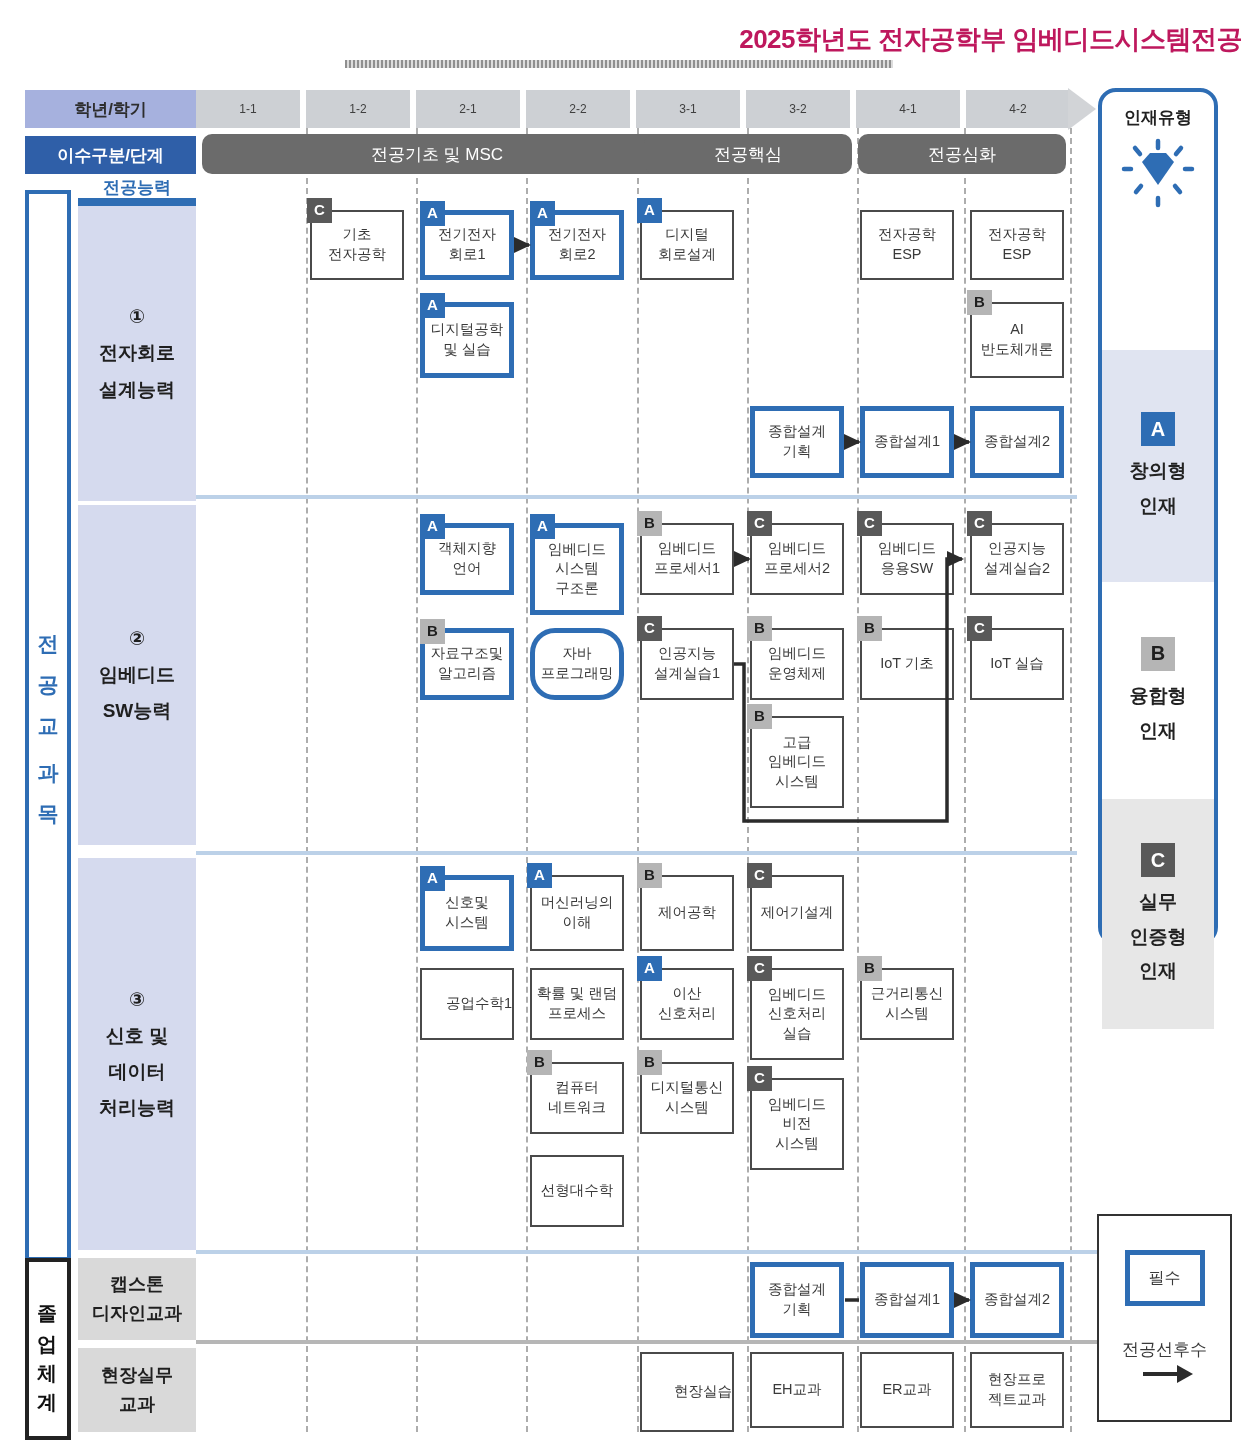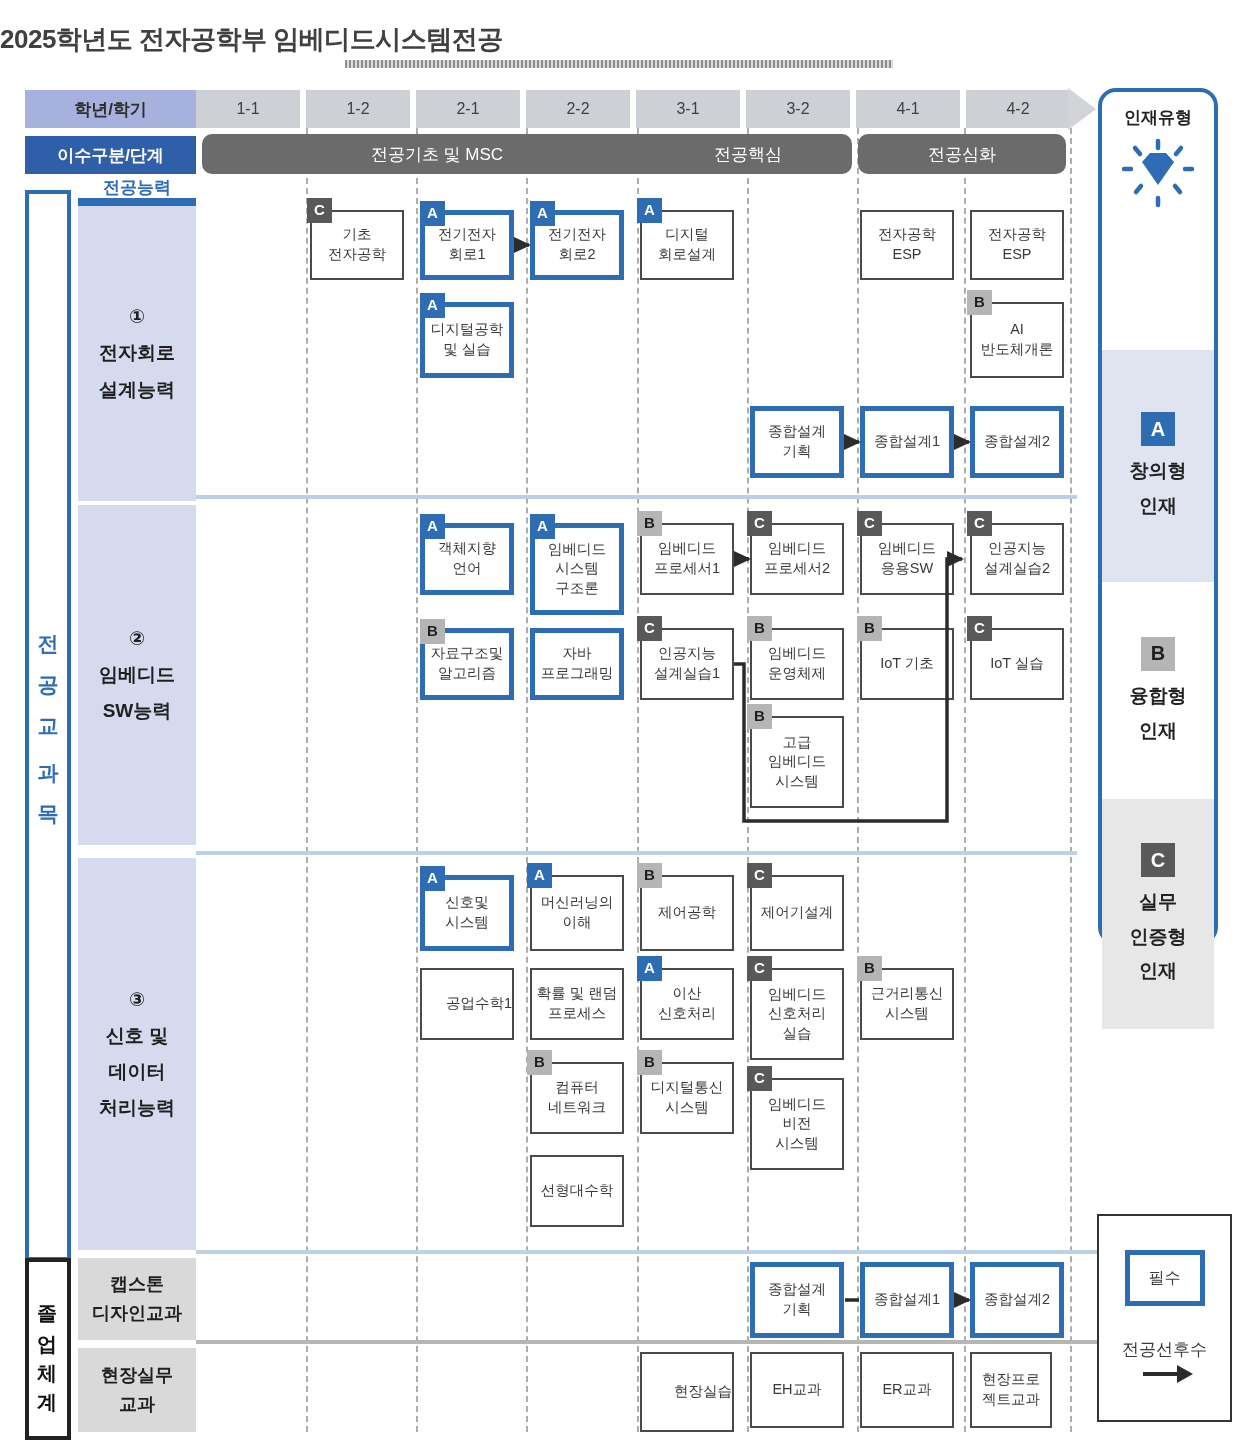--- a/index.html
+++ b/index.html
@@ -1,29 +1,29 @@
 <!DOCTYPE html>
 <html style="--accent-blue: #2e6db4; --header-blue: #2f5fa8; --periwinkle: #a6b1de; --cell-gray: #cdd0d4; --stage-gray: #6b6b6b; --section-lavender: #d5daee; --row-label-gray: #d9d9d9; --badge-b-gray: #b5b5b5; --badge-c-gray: #595959; --divider-blue: #bcd1e8; --divider-gray: #b6b6b6; --connector-dark: #2b2b2b;"><head>
 <meta charset="utf-8">
 <style>
   html,body{margin:0;padding:0;background:#fff;}
   .canvas{position:relative;width:1242px;height:1444px;background:#fff;overflow:hidden;
           font-family:"Liberation Sans","DejaVu Sans",sans-serif;color:#333;}
   
-  .title{position:absolute;left:0;top:22px;width:1242px;text-align:left;
-         font-size:26px;font-weight:800;color:#404040;letter-spacing:-0.5px;}
+  .title{position:absolute;left:0;top:22px;width:1242px;text-align:right;
+         font-size:26px;font-weight:800;color:#be185d;letter-spacing:-0.5px;}
   .hatch{position:absolute;left:345px;top:60px;width:548px;height:8px;
          background:repeating-linear-gradient(90deg,#8f8f8f 0,#8f8f8f 2px,#dcdcdc 2px,#dcdcdc 4px);}
   .hdr-label{position:absolute;left:25px;width:171px;height:38px;display:flex;align-items:center;
              justify-content:center;font-size:17px;font-weight:bold;}
   .hdr-label.sem{top:90px;background:var(--periwinkle,#a6b1de);color:#2d2d2d;}
   .hdr-label.stage{top:136px;background:var(--header-blue,#2f5fa8);color:#fff;}
   .sem-band{position:absolute;left:196px;top:90px;width:874px;height:38px;display:flex;gap:6px;}
   .sem-cell{flex:1;background:var(--cell-gray,#cdd0d4);display:flex;align-items:center;
-            justify-content:center;font-size:16px;color:#3f3f3f;}
+            justify-content:center;font-size:12px;color:#3f3f3f;}
   .band-arrow{position:absolute;left:1068px;top:88px;width:0;height:0;
               border-left:28px solid #d2d4d7;border-top:21px solid transparent;border-bottom:21px solid transparent;}
   .stage-bar{position:absolute;top:134px;height:40px;background:var(--stage-gray,#6b6b6b);color:#fff;
              border-radius:10px;display:flex;align-items:center;justify-content:center;font-size:17px;z-index:3;}
   
   .side-box{position:absolute;left:25px;width:38px;background:#fff;display:flex;align-items:center;
             justify-content:center;z-index:3;}
   .side-box.major{top:190px;height:1063px;border:4px solid var(--accent-blue,#2e6db4);}
   .side-box.grad{top:1258px;height:174px;border:4px solid #222;}
   .vtext{writing-mode:vertical-rl;text-orientation:upright;font-weight:bold;font-size:21px;}
@@ -229,21 +229,21 @@
       <div class="course elective" style="left: 970px; top: 523px; width: 94px; height: 72px;">
         <span class="badge C">C</span>
         <div>인공지능</div>
         <div>설계실습2</div>
       </div>
       <div class="course required" style="left: 420px; top: 628px; width: 94px; height: 72px;">
         <span class="badge B">B</span>
         <div>자료구조및</div>
         <div>알고리즘</div>
       </div>
-      <div class="course required" style="left: 530px; top: 628px; width: 94px; height: 72px;">
+      <div class="course required" style="left: 530px; top: 628px; width: 94px; height: 72px; border-radius: 25px;">
         <div>자바</div>
         <div>프로그래밍</div>
       </div>
       <div class="course elective" style="left: 640px; top: 628px; width: 94px; height: 72px;">
         <span class="badge C">C</span>
         <div>인공지능</div>
         <div>설계실습1</div>
       </div>
       <div class="course elective" style="left: 750px; top: 628px; width: 94px; height: 72px;">
         <span class="badge B">B</span>
@@ -336,21 +336,21 @@
       </div>
       <div class="course elective" style="left: 640px; top: 1352px; width: 94px; height: 80px; align-items: flex-end;">
         <div>현장실습</div>
       </div>
       <div class="course elective" style="left: 750px; top: 1352px; width: 94px; height: 76px;">
         <div>EH교과</div>
       </div>
       <div class="course elective" style="left: 860px; top: 1352px; width: 94px; height: 76px;">
         <div>ER교과</div>
       </div>
-      <div class="course elective" style="left: 970px; top: 1352px; width: 82px; height: 76px;">
+      <div class="course elective" style="left: 970px; top: 1352px; width: 94px; height: 76px;">
         <div>현장프로</div>
         <div>젝트교과</div>
       </div>
     </div>
 
   <svg class="overlay" id="connector-svg" width="1242" height="1444">
     <defs>
       <marker id="ah" markerUnits="userSpaceOnUse" markerWidth="17" markerHeight="16" refX="15" refY="8" orient="auto">
         <polygon points="0,0 17,8 0,16" fill="#2b2b2b"></polygon>
       </marker>

